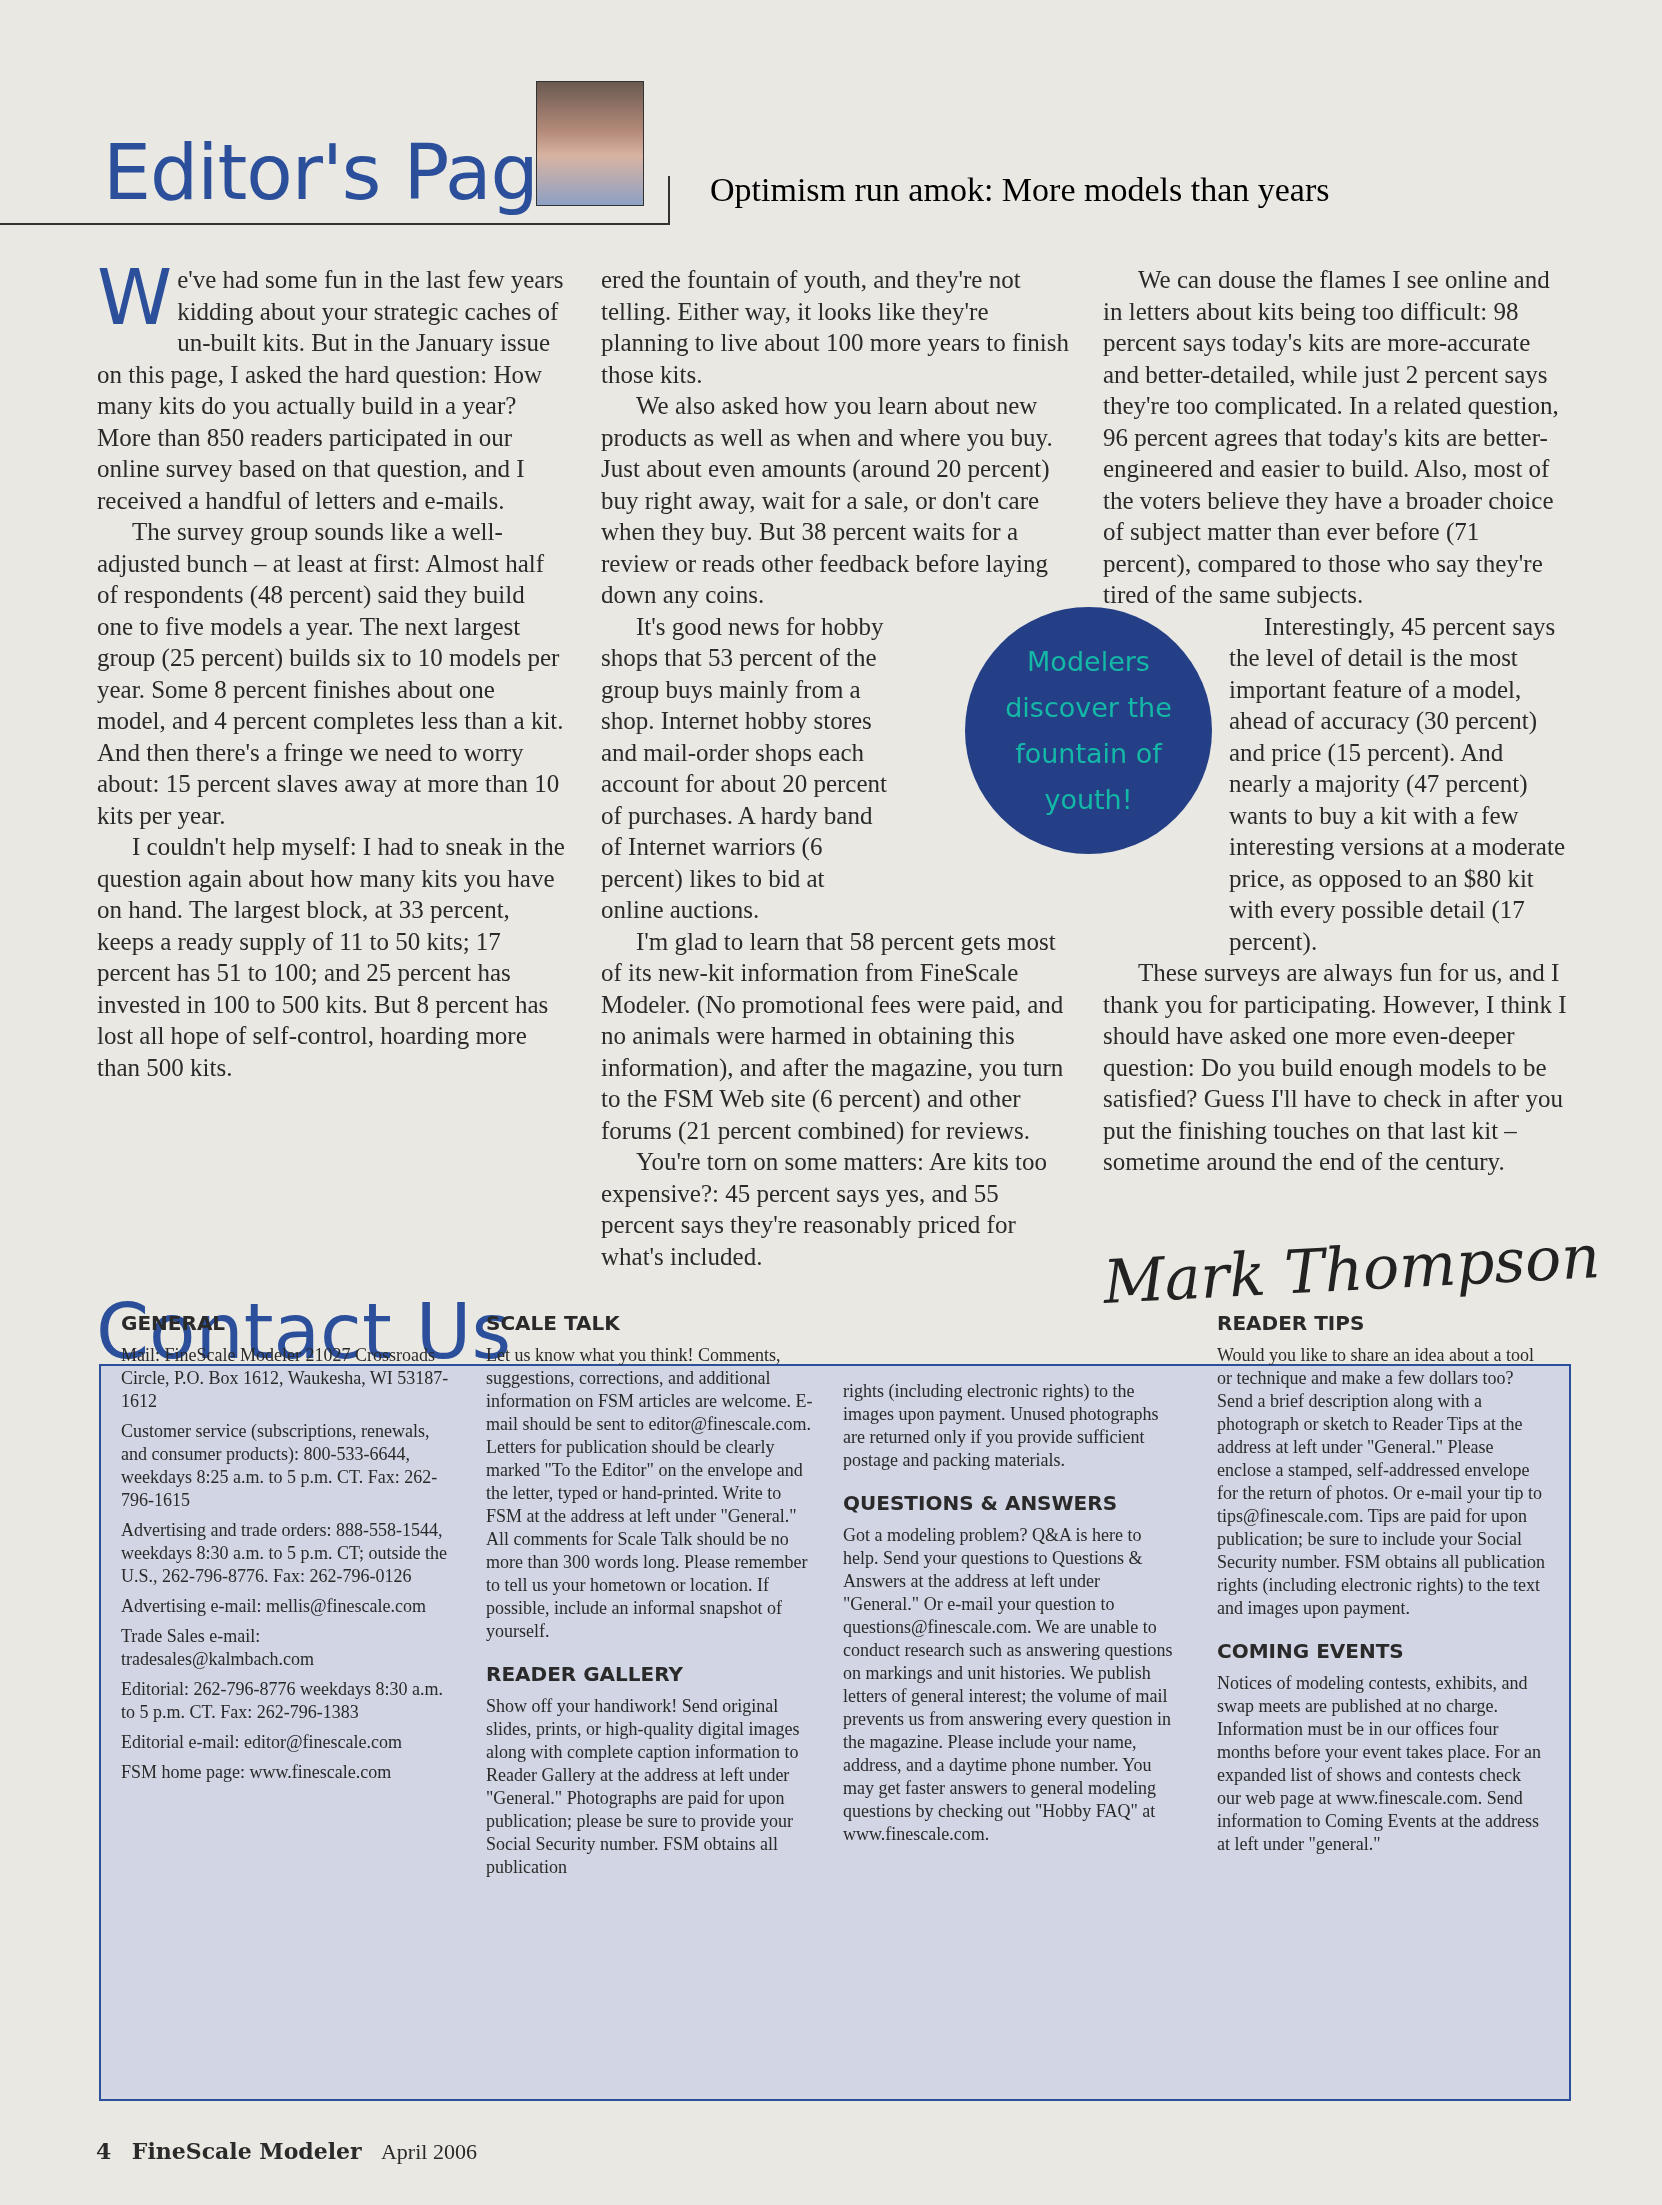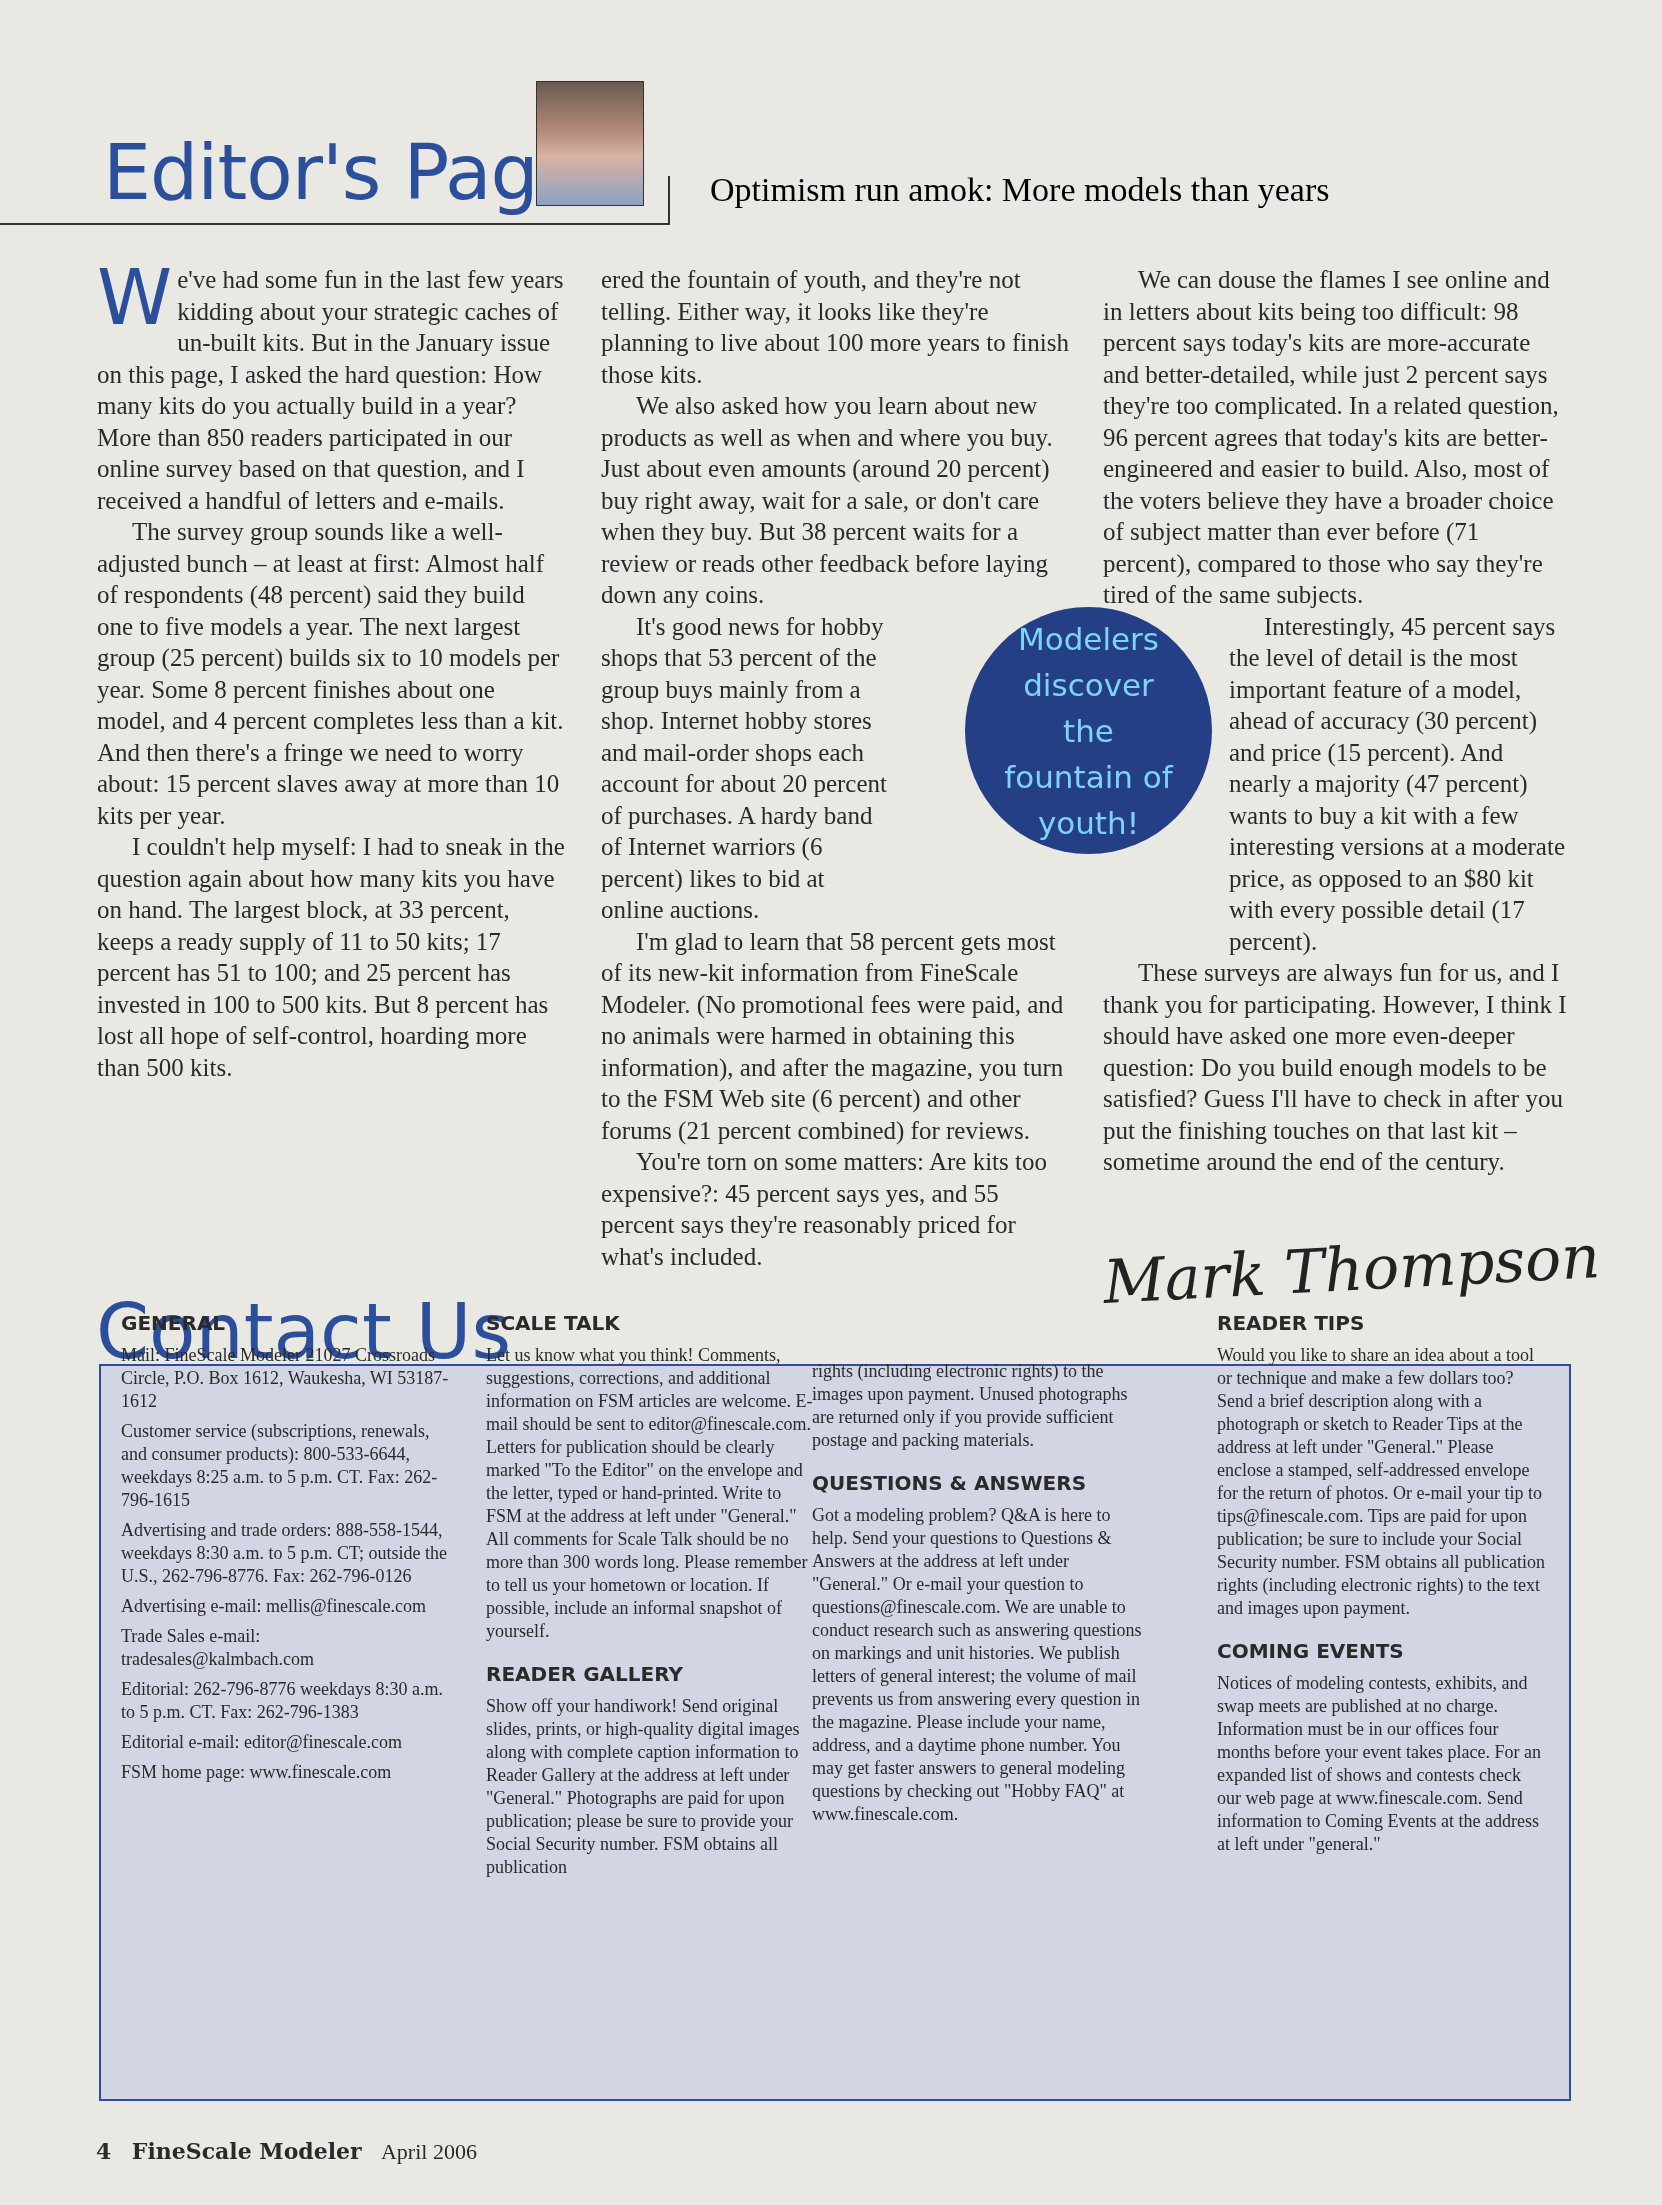--- a/index.html
+++ b/index.html
@@ -7,28 +7,28 @@
   .title{position:absolute;left:103px;top:128px;font-family:"DejaVu Sans",sans-serif;font-size:76px;color:#2b4f9a;letter-spacing:-1px;}
   .photo{position:absolute;left:536px;top:81px;width:106px;height:123px;background:linear-gradient(#6b5a50,#b48a7a 40%,#d9b3a2 60%,#8da1c4);border:1.5px solid #333;}
   .rule{position:absolute;left:0;top:223px;width:670px;height:2px;background:#333;}
   .vrule{position:absolute;left:668px;top:176px;width:1.5px;height:49px;background:#333;}
   .subtitle{position:absolute;left:710px;top:171px;font-size:34px;color:#000000;}
   .col{position:absolute;top:264px;width:468px;font-size:25px;line-height:31.5px;text-align:left;}
   .col p{margin:0;text-indent:35px;}
   .col p.first{text-indent:0;}
   .dropcap{float:left;font-family:"DejaVu Sans",sans-serif;font-size:76px;line-height:60px;color:#2b4f9a;margin:4px 5px 0 0;}
   .c1{left:97px;} .c2{left:601px;} .c3{left:1103px;}
-  .circle{position:absolute;left:965px;top:607px;width:247px;height:247px;border-radius:50%;background:#253f86;color:#7dd3fc;font-family:"DejaVu Sans",sans-serif;font-size:31px;line-height:46px;text-align:center;display:flex;align-items:center;justify-content:center;}
+  .circle{position:absolute;left:965px;top:607px;width:247px;height:247px;border-radius:50%;background:#253f86;color:#14b8a6;font-family:"DejaVu Sans",sans-serif;font-size:27px;line-height:46px;text-align:center;display:flex;align-items:center;justify-content:center;}
   .signature{position:absolute;left:1103px;top:1234px;font-family:"DejaVu Serif",serif;font-style:italic;font-size:60px;color:#222;transform:rotate(-3deg);}
   .contact-title{position:absolute;left:96px;top:1287px;font-family:"DejaVu Sans",sans-serif;font-size:76px;color:#2b4f9a;}
   .contact-box{position:absolute;left:99px;top:1364px;width:1468px;height:733px;background:#d2d5e3;border:2px solid #2b4f9a;}
   .cc{position:absolute;top:1312px;width:332px;font-size:18px;line-height:23px;}
   .cc h3{font-family:"DejaVu Sans",sans-serif;font-size:20px;margin:0 0 9px 0;font-weight:bold;}
   .cc p{margin:0 0 7px 0;}
-  .k1{left:121px;} .k2{left:486px;} .k3{left:812px;} .k4{left:1217px;}
+  .k1{left:121px;} .k2{left:486px;} .k3{left:843px;margin-top:20px;} .k4{left:1217px;}
   .footer{position:absolute;left:96px;top:2138px;font-size:22px;}
   .footer .pg{font-family:"DejaVu Serif",serif;font-weight:bold;margin-right:15px;}
   .footer .mag{font-family:"DejaVu Serif",serif;font-weight:bold;margin-right:15px;}
 </style>
 </head>
 <body>
 
 <div class="title">Editor's Page</div>
 <div class="photo"></div>
 <div class="rule"></div>

